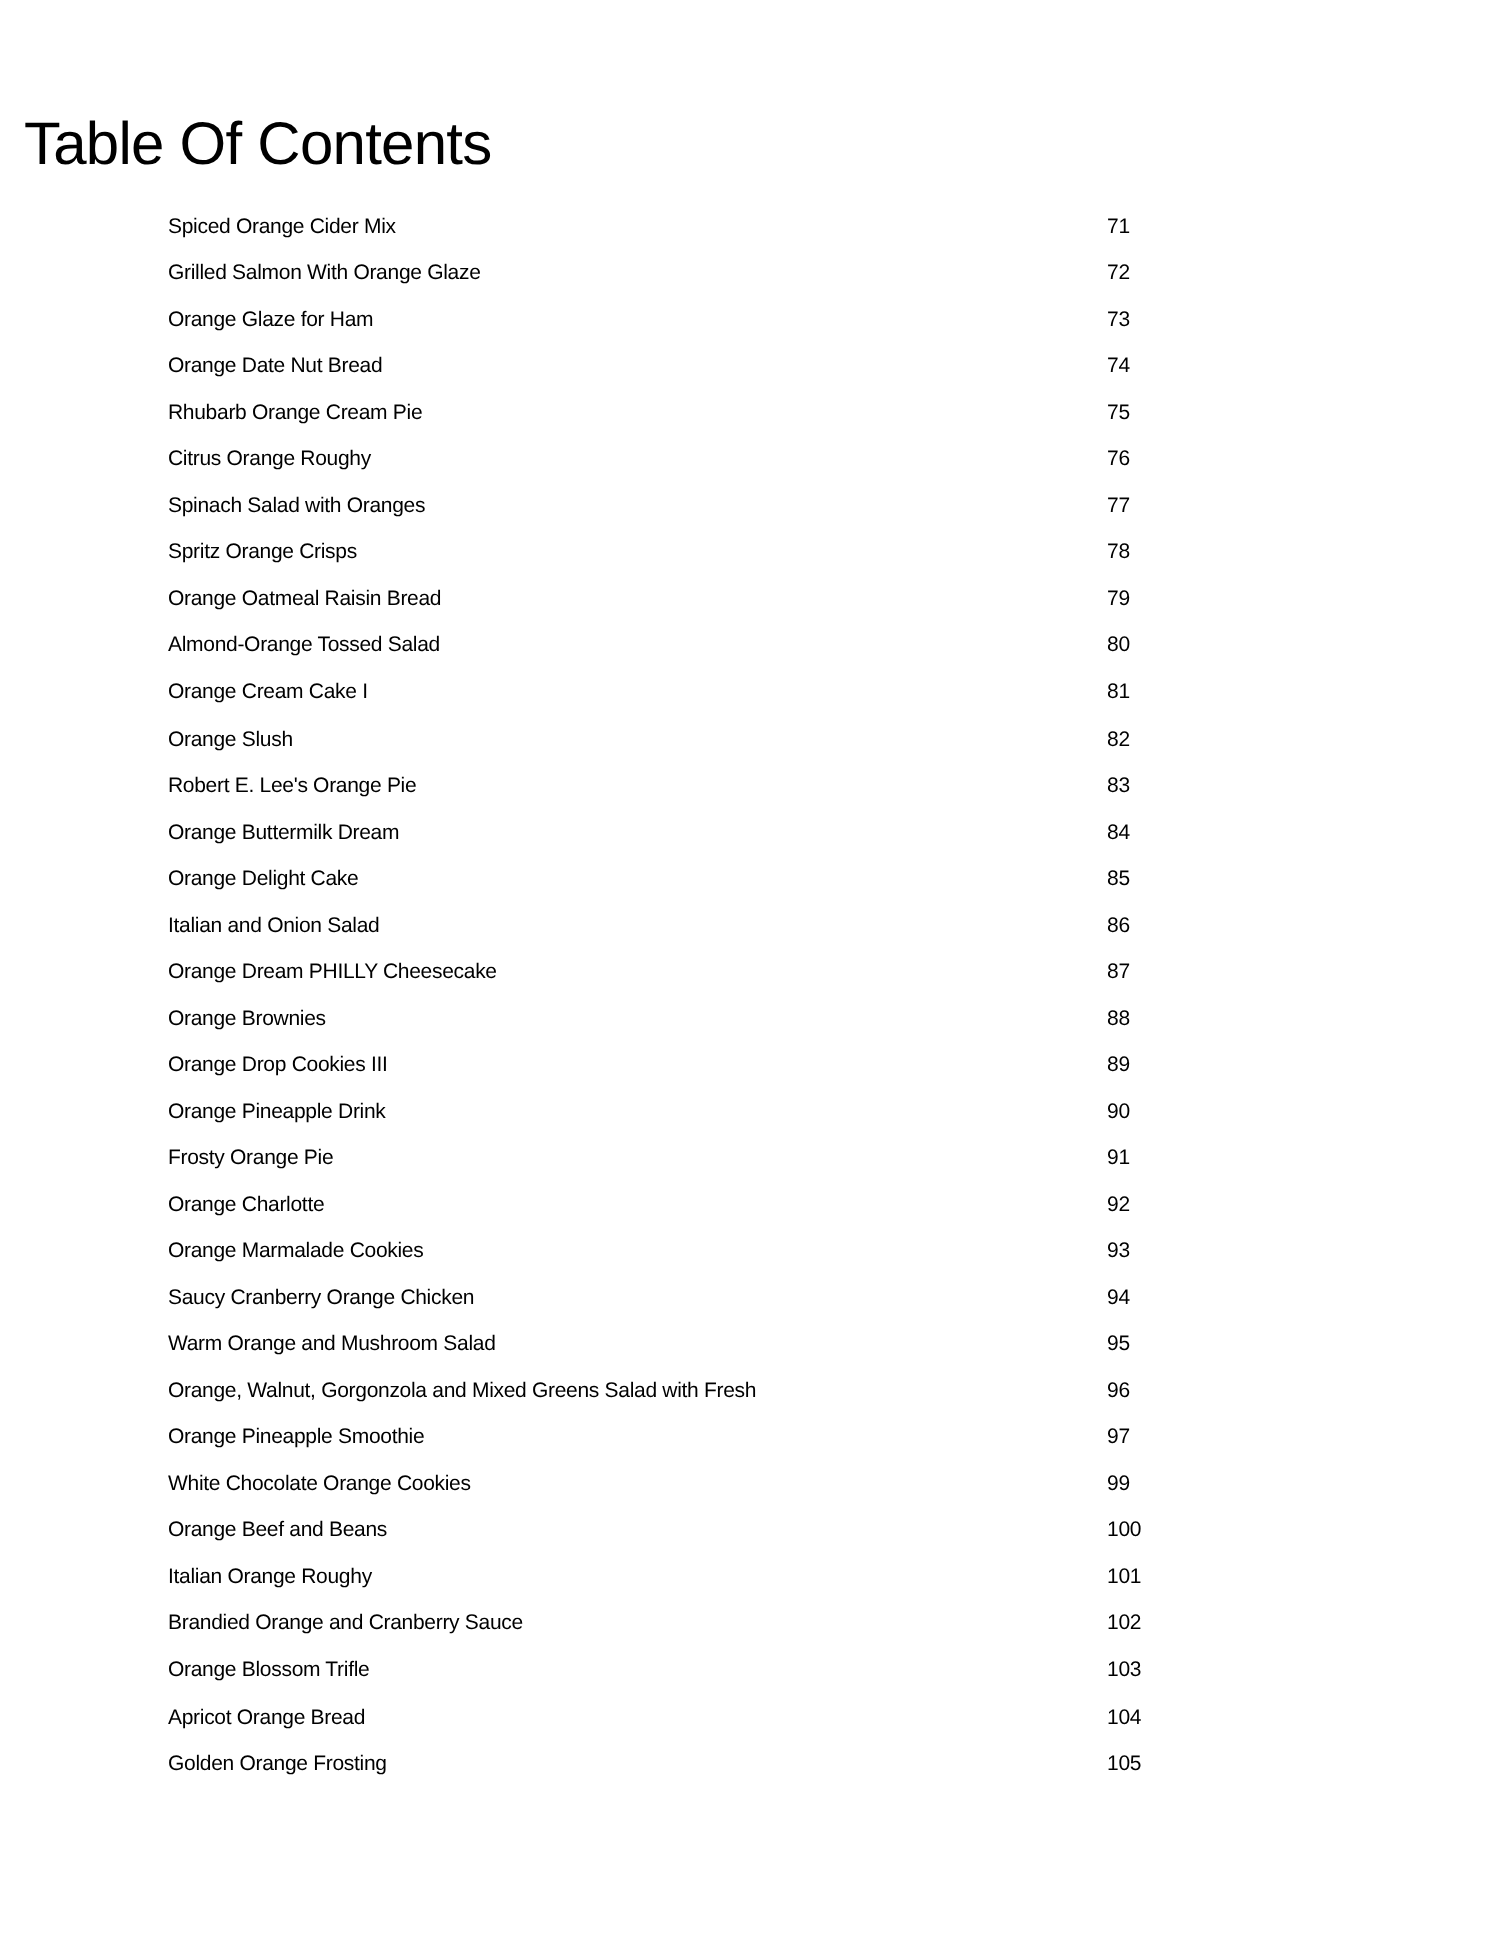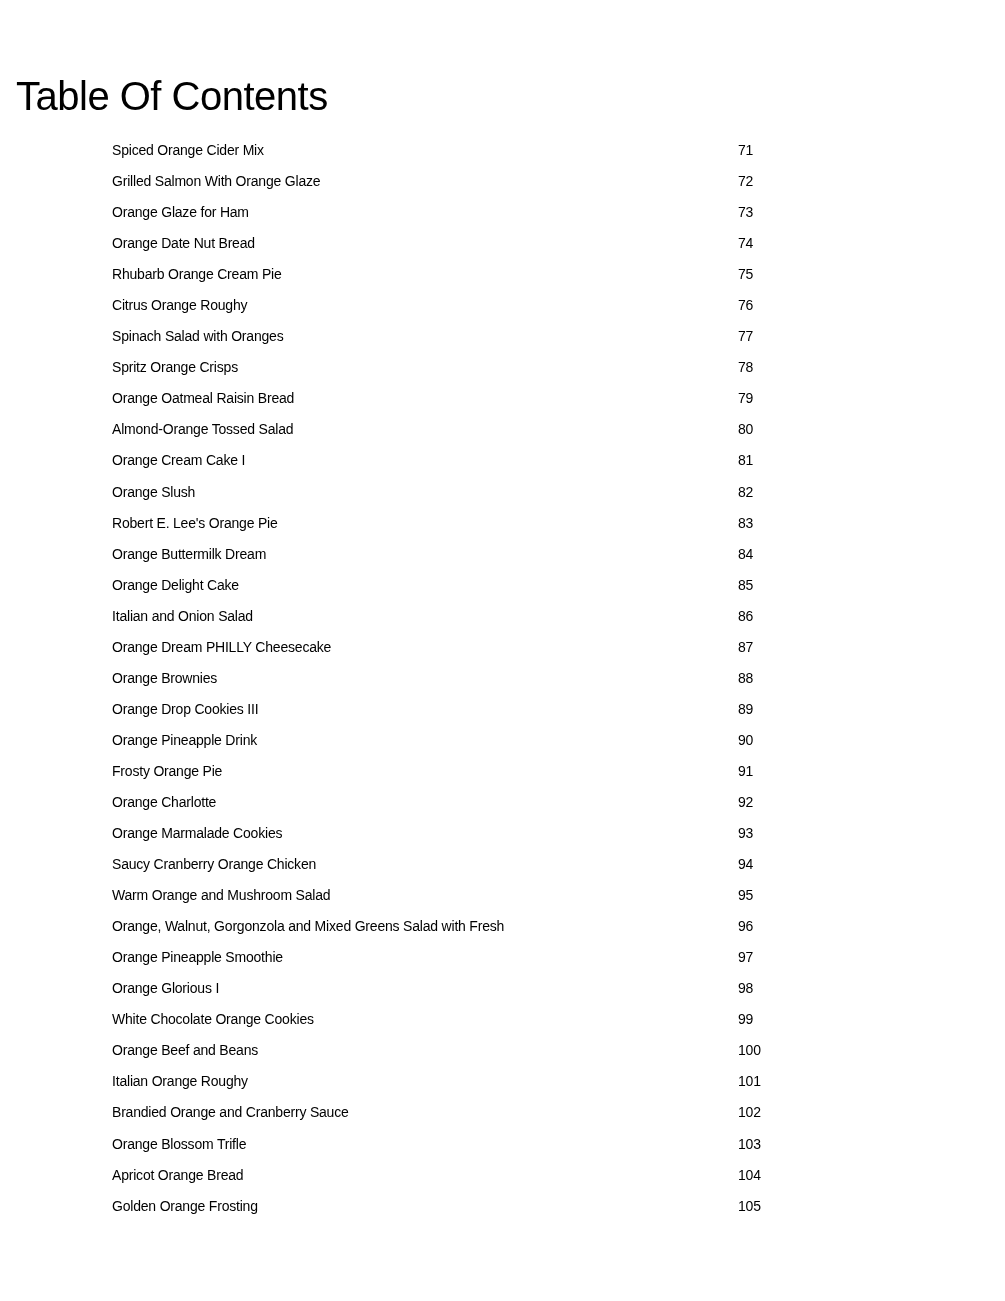--- a/index.html
+++ b/index.html
@@ -119,24 +119,20 @@
     </div>
     <div class="row">
       <span class="name">Orange, Walnut, Gorgonzola and Mixed Greens Salad with Fresh</span>
       <span class="page">96</span>
     </div>
     <div class="row">
       <span class="name">Orange Pineapple Smoothie</span>
       <span class="page">97</span>
     </div>
     <div class="row">
-      <span class="name">Orange Glorious I</span>
-      <span class="page">98</span>
-    </div>
-    <div class="row">
       <span class="name">White Chocolate Orange Cookies</span>
       <span class="page">99</span>
     </div>
     <div class="row">
       <span class="name">Orange Beef and Beans</span>
       <span class="page">100</span>
     </div>
     <div class="row">
       <span class="name">Italian Orange Roughy</span>
       <span class="page">101</span>

